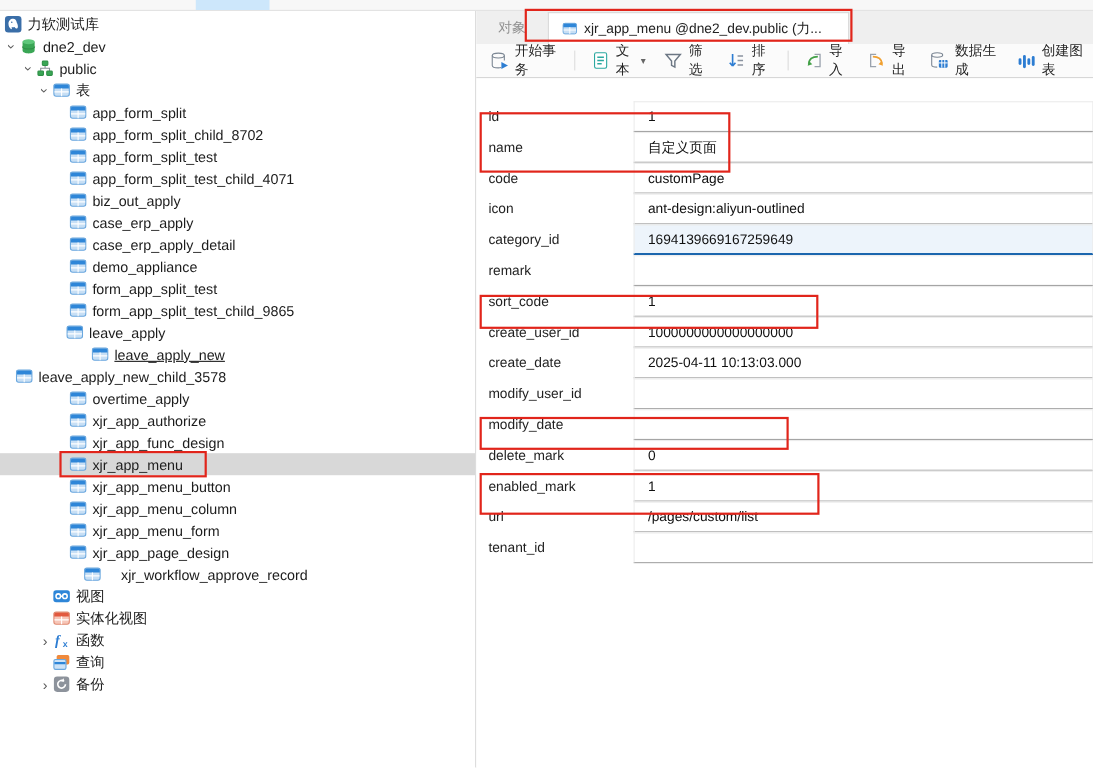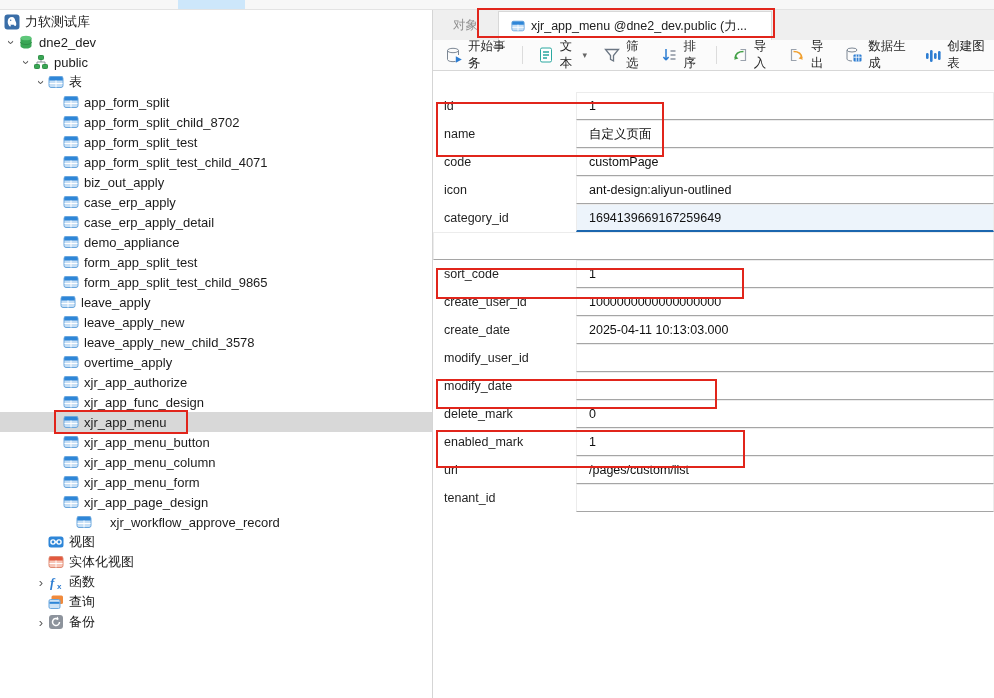--- a/index.html
+++ b/index.html
@@ -265,34 +265,34 @@
           <svg width="16" height="16" viewBox="0 0 16 16">
             <rect x="1" y="2.5" width="14" height="11" rx="2" fill="#c7dff5"></rect>
             <path d="M1 3.5c0-.6.4-1 1-1h12c.6 0 1 .4 1 1v3H1z" fill="#2e86d8"></path>
             <rect x="1" y="2.5" width="14" height="11" rx="2" fill="none" stroke="#6aa7de"></rect>
             <path d="M8 6.5v7" stroke="#fff"></path>
             <path d="M1.5 9.5h13" stroke="#fff"></path>
           </svg>
         </span>
         <span class="tlabel">leave_apply</span>
       </div>
-      <div class="trow" style="padding-left: 49px;">
+      <div class="trow" style="padding-left: 69px; text-decoration: underline;">
         <span class="chev"></span>
         <span class="ticon">
           <svg width="16" height="16" viewBox="0 0 16 16">
             <rect x="1" y="2.5" width="14" height="11" rx="2" fill="#c7dff5"></rect>
             <path d="M1 3.5c0-.6.4-1 1-1h12c.6 0 1 .4 1 1v3H1z" fill="#2e86d8"></path>
             <rect x="1" y="2.5" width="14" height="11" rx="2" fill="none" stroke="#6aa7de"></rect>
             <path d="M8 6.5v7" stroke="#fff"></path>
             <path d="M1.5 9.5h13" stroke="#fff"></path>
           </svg>
         </span>
         <span class="tlabel">leave_apply_new</span>
       </div>
-      <div class="trow" style="padding-left: 49px; text-align: right;">
+      <div class="trow" style=" text-align: right;">
         <span class="chev"></span>
         <span class="ticon">
           <svg width="16" height="16" viewBox="0 0 16 16">
             <rect x="1" y="2.5" width="14" height="11" rx="2" fill="#c7dff5"></rect>
             <path d="M1 3.5c0-.6.4-1 1-1h12c.6 0 1 .4 1 1v3H1z" fill="#2e86d8"></path>
             <rect x="1" y="2.5" width="14" height="11" rx="2" fill="none" stroke="#6aa7de"></rect>
             <path d="M8 6.5v7" stroke="#fff"></path>
             <path d="M1.5 9.5h13" stroke="#fff"></path>
           </svg>
         </span>
@@ -590,20 +590,21 @@
         </div>
         <div class="grow">
           <div class="glabel">icon</div>
           <div class="gval">ant-design:aliyun-outlined</div>
         </div>
         <div class="grow">
           <div class="glabel">category_id</div>
           <div class="gval selv">1694139669167259649</div>
         </div>
         <div class="grow">
+          <div class="glabel">remark</div>
           <div class="gval"></div>
         </div>
         <div class="grow">
           <div class="glabel">sort_code</div>
           <div class="gval">1</div>
         </div>
         <div class="grow">
           <div class="glabel">create_user_id</div>
           <div class="gval">1000000000000000000</div>
         </div>

